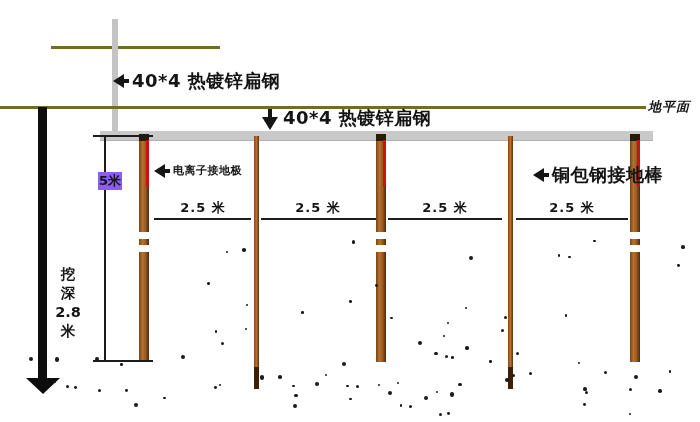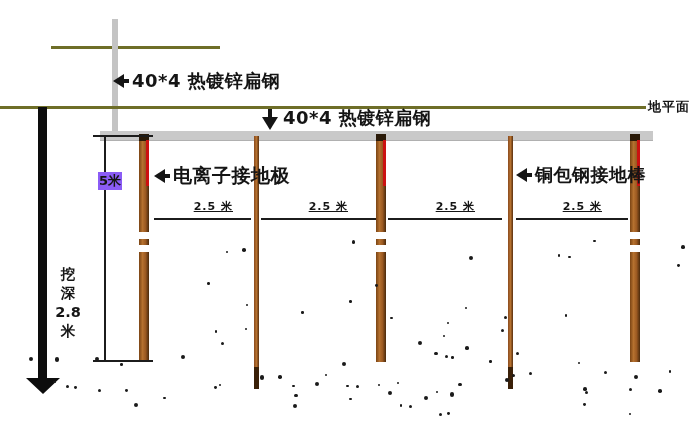--- a/index.html
+++ b/index.html
@@ -31,24 +31,24 @@
     width:5px; background:linear-gradient(90deg,#8a4a1e,var(--rod-mid) 50%,#5a3010);
   }
   .rod-thin .tip{position:absolute;bottom:0;left:0;width:100%;height:22px;background:#3a2008;}
   
   .callout{display:flex;align-items:center;}
   .arr-left{width:0;height:0;border:7px solid transparent;border-right:11px solid var(--ink);border-left:none;}
   .arr-tail-h{width:5px;height:4px;background:var(--ink);}
   .arr-tail-v{width:4px;height:8px;background:var(--ink);margin:0 auto;}
   .arr-down{width:0;height:0;border:8px solid transparent;border-bottom:none;border-top:13px solid var(--ink);}
   .callout-text{font-weight:bold;font-size:18px;letter-spacing:.5px;margin-left:3px;white-space:nowrap;}
-  .callout-text.big{font-size:19px;}
-  .dim-label{font-weight:bold;font-size:11px;letter-spacing:1px;white-space:nowrap;text-align:right;text-decoration:underline;}
+  .callout-text.big{font-size:11px;}
+  .dim-label{font-weight:bold;font-size:13px;letter-spacing:1px;white-space:nowrap;text-align:center;}
   .depth-label{font-weight:bold;font-size:13px;background:#8b5cf6;padding:0 1px;white-space:nowrap;}
-  .ground-label{font-weight:600;font-size:13px;letter-spacing:1px;white-space:nowrap;}
+  .ground-label{font-weight:600;font-size:13px;letter-spacing:1px;white-space:nowrap;font-style:italic;}
   
   .big-shaft{width:9px;background:#0d0d0d;}
   .big-head{width:0;height:0;border-left:17px solid transparent;border-right:17px solid transparent;border-top:16px solid #0d0d0d;}
   .dig-text{display:flex;flex-direction:column;align-items:center;gap:4px;font-weight:bold;font-size:14.5px;line-height:15px;}
   
   .dot{position:absolute;background:#1a1a1a;border-radius:50%;}
 </style>
 </head>
 <body>
 
@@ -98,21 +98,21 @@
     <div class="band1"></div>
     <div class="band2"></div>
   </div>
 
   <div class="abs callout" style="left:154px;top:163px;">
     <span class="arr-left"></span>
     <span class="arr-tail-h"></span>
     <span class="callout-text big">电离子接地极</span>
   </div>
 
-  <div class="abs callout" style="left:516px;top:163px;">
+  <div class="abs callout" style="left:533px;top:163px;">
     <span class="arr-left"></span>
     <span class="arr-tail-h"></span>
     <span class="callout-text">铜包钢接地棒</span>
   </div>
 
   <div class="abs dim-line" style="left:93px;top:135px;width:60px;"></div>
   <div class="abs dim-vline" style="left:104px;top:136px;height:225px;"></div>
   <div class="abs dim-line" style="left:93px;top:360px;width:60px;"></div>
   <div class="abs depth-label" style="left:98px;top:172px;">5米</div>
 

